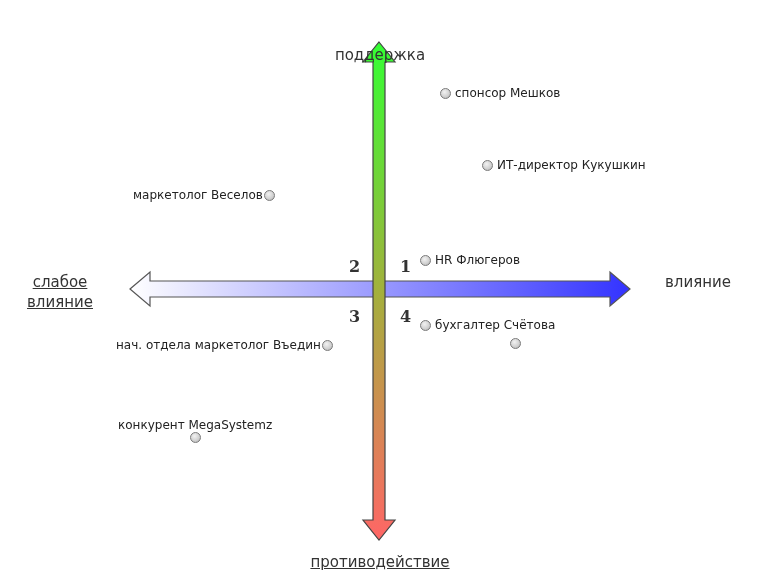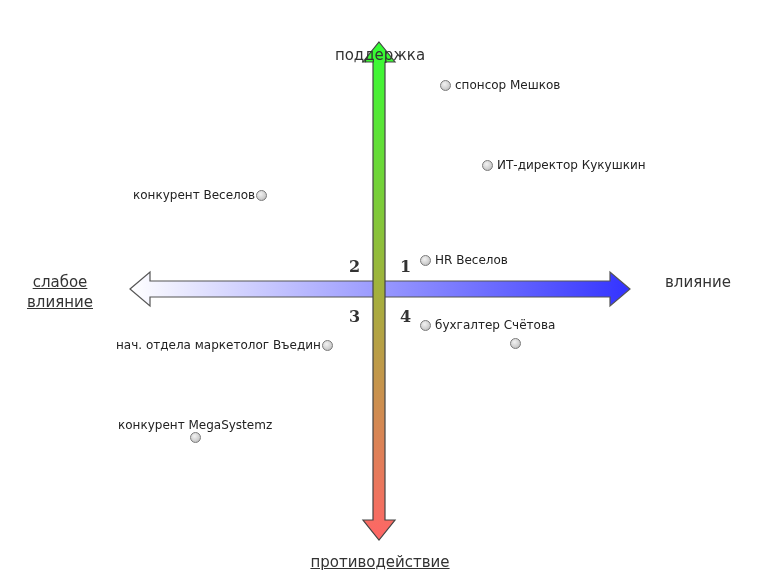--- a/index.html
+++ b/index.html
@@ -44,35 +44,35 @@
 </div>
 <div class="axis-label" style="left:648px; top:272px; width:100px;">
   <div>влияние</div>
 </div>
 
 <div class="quad" style="left:400px; top:257px;">1</div>
 <div class="quad" style="left:349px; top:257px;">2</div>
 <div class="quad" style="left:349px; top:307px;">3</div>
 <div class="quad" style="left:400px; top:307px;">4</div>
 
-<div class="stake right" style="left:440px; top:78px;">
+<div class="stake right" style="left:440px; top:86px;">
   <span class="dot"></span>
   <span>спонсор Мешков</span>
 </div>
 <div class="stake right" style="left:482px; top:158px;">
   <span class="dot"></span>
   <span>ИТ-директор Кукушкин</span>
 </div>
 <div class="stake left" style="left:133px; top:188px;">
-  <span>конкурент Веселов</span>
+  <span>маркетолог Веселов</span>
   <span class="dot"></span>
 </div>
 <div class="stake right" style="left:420px; top:253px;">
   <span class="dot"></span>
-  <span>HR Веселов</span>
+  <span>HR Флюгеров</span>
 </div>
 <div class="stake right" style="left:420px; top:318px;">
   <span class="dot"></span>
   <span>бухгалтер Счётова</span>
 </div>
 <div class="stake left" style="left:116px; top:338px;">
   <span>нач. отдела маркетолог Въедин</span>
   <span class="dot"></span>
 </div>
 <div class="stake right" style="left:510px; top:338px;">

